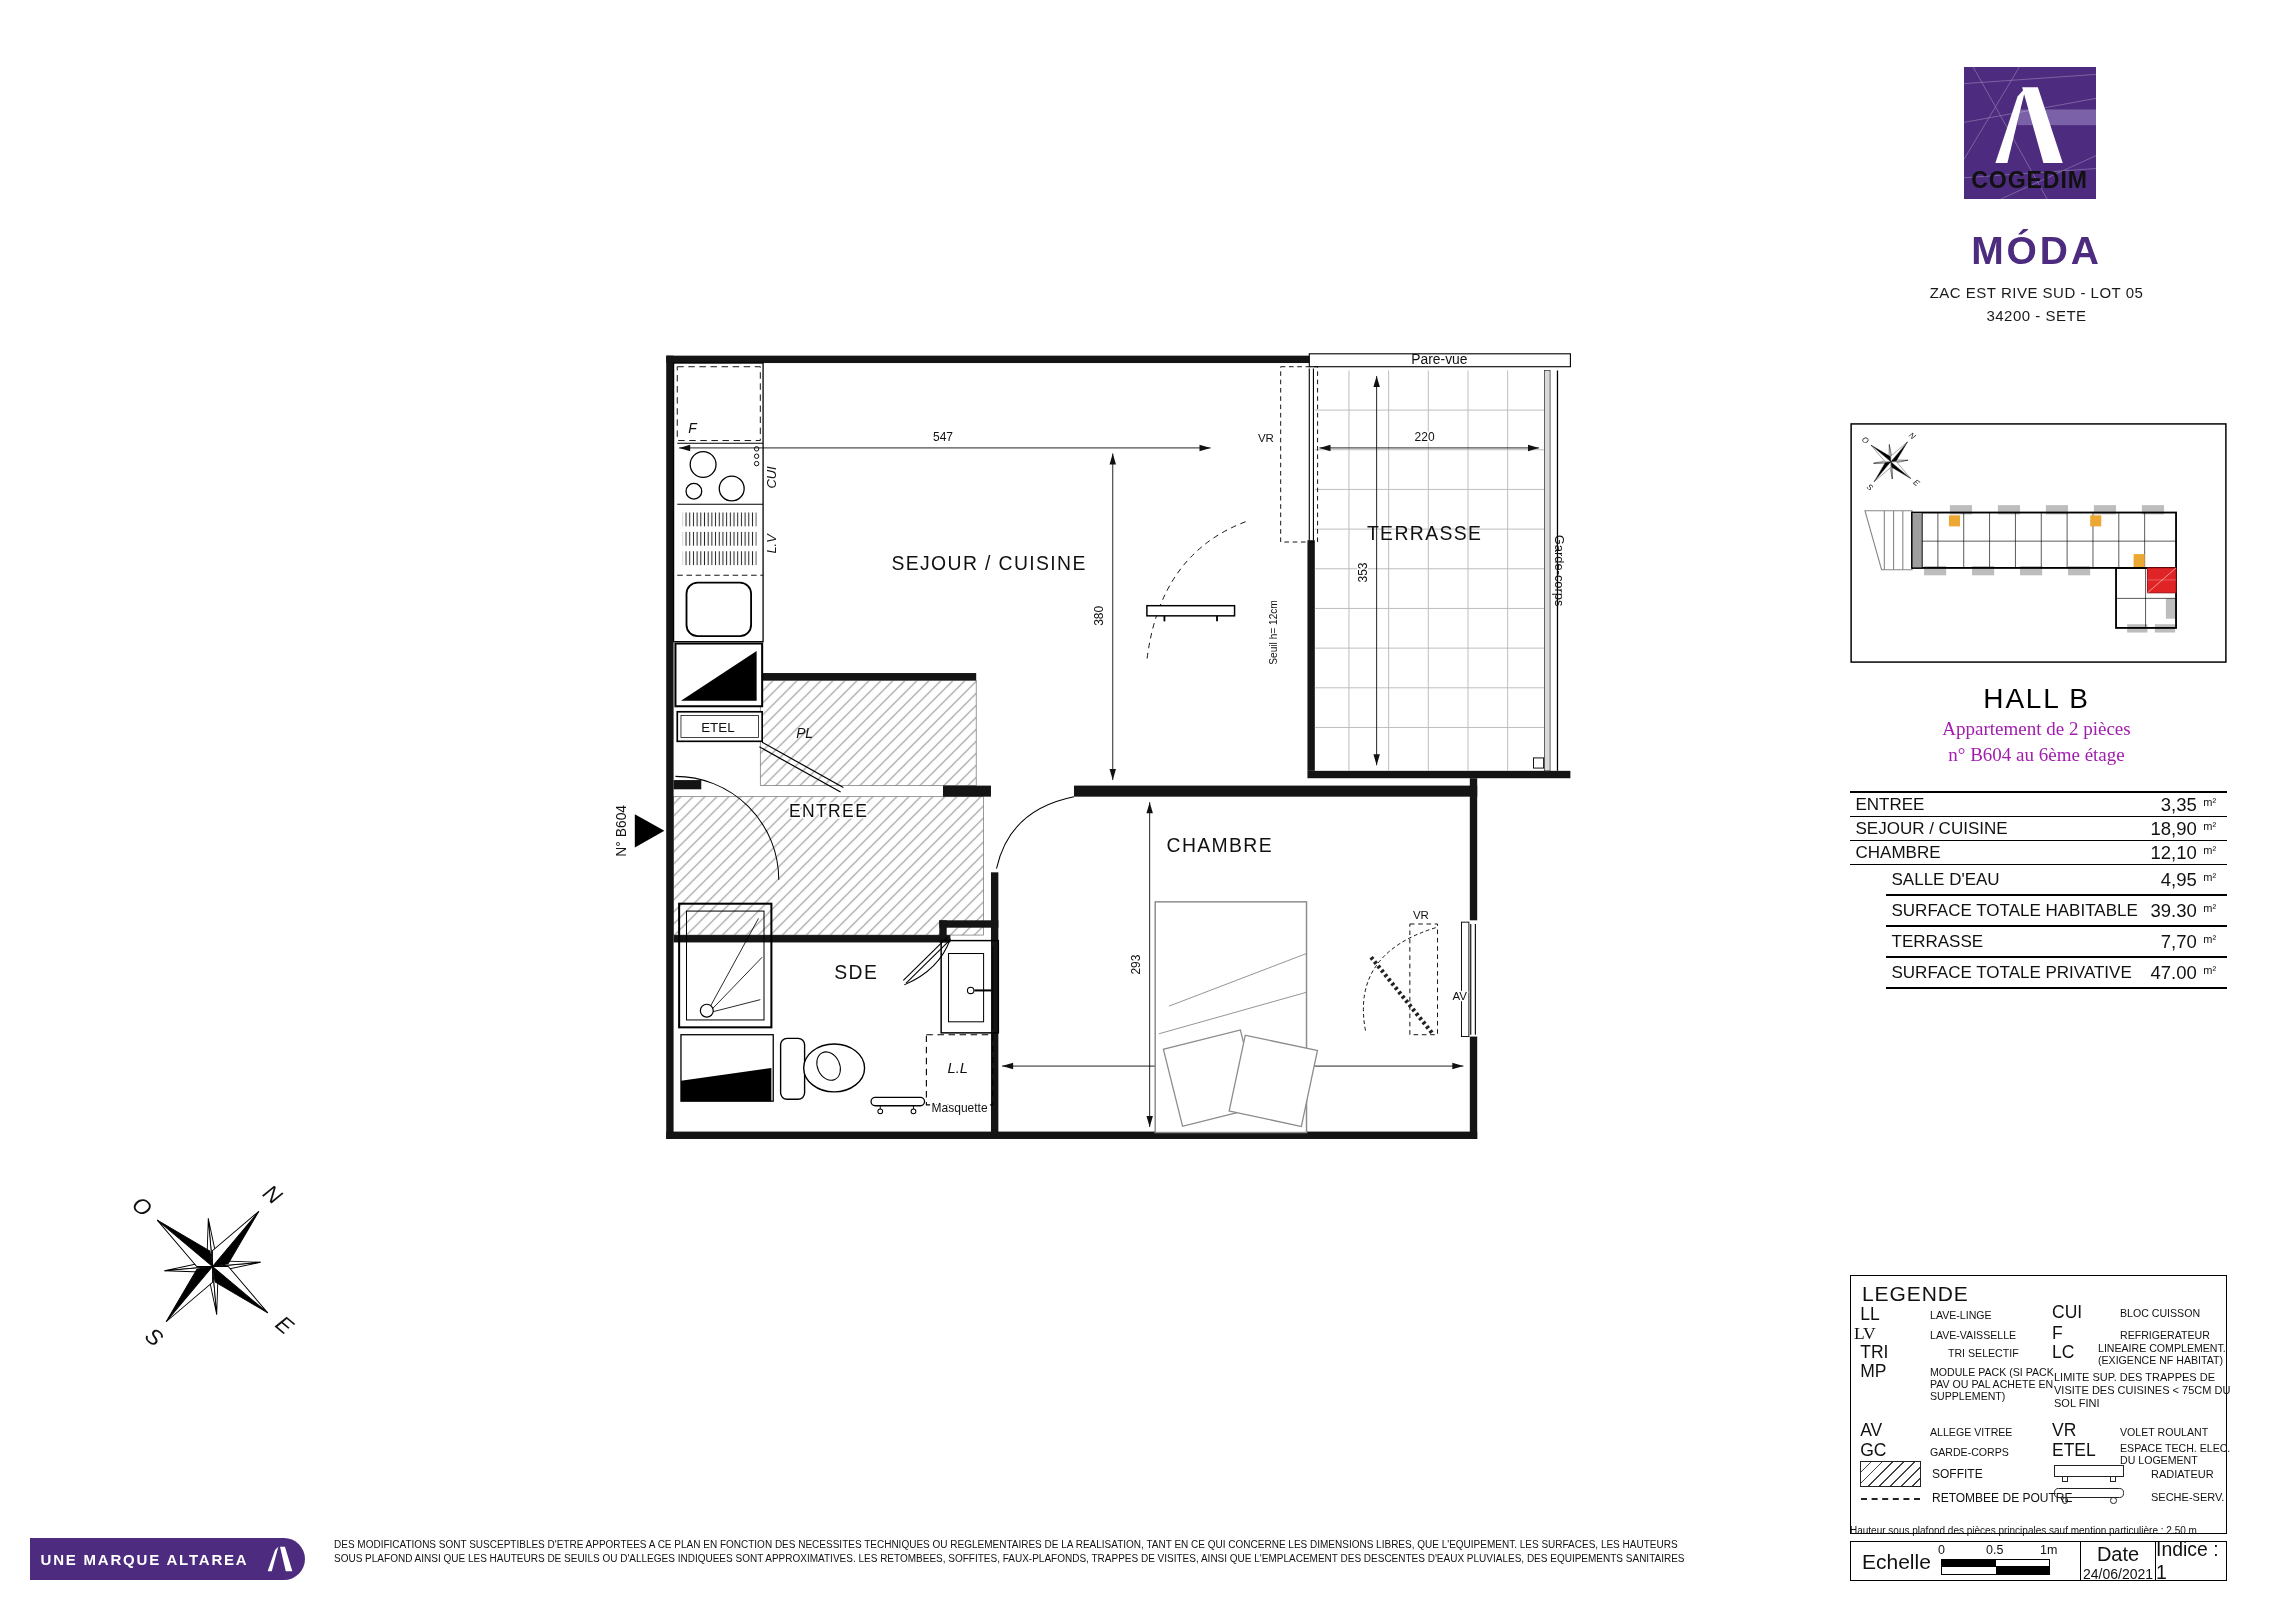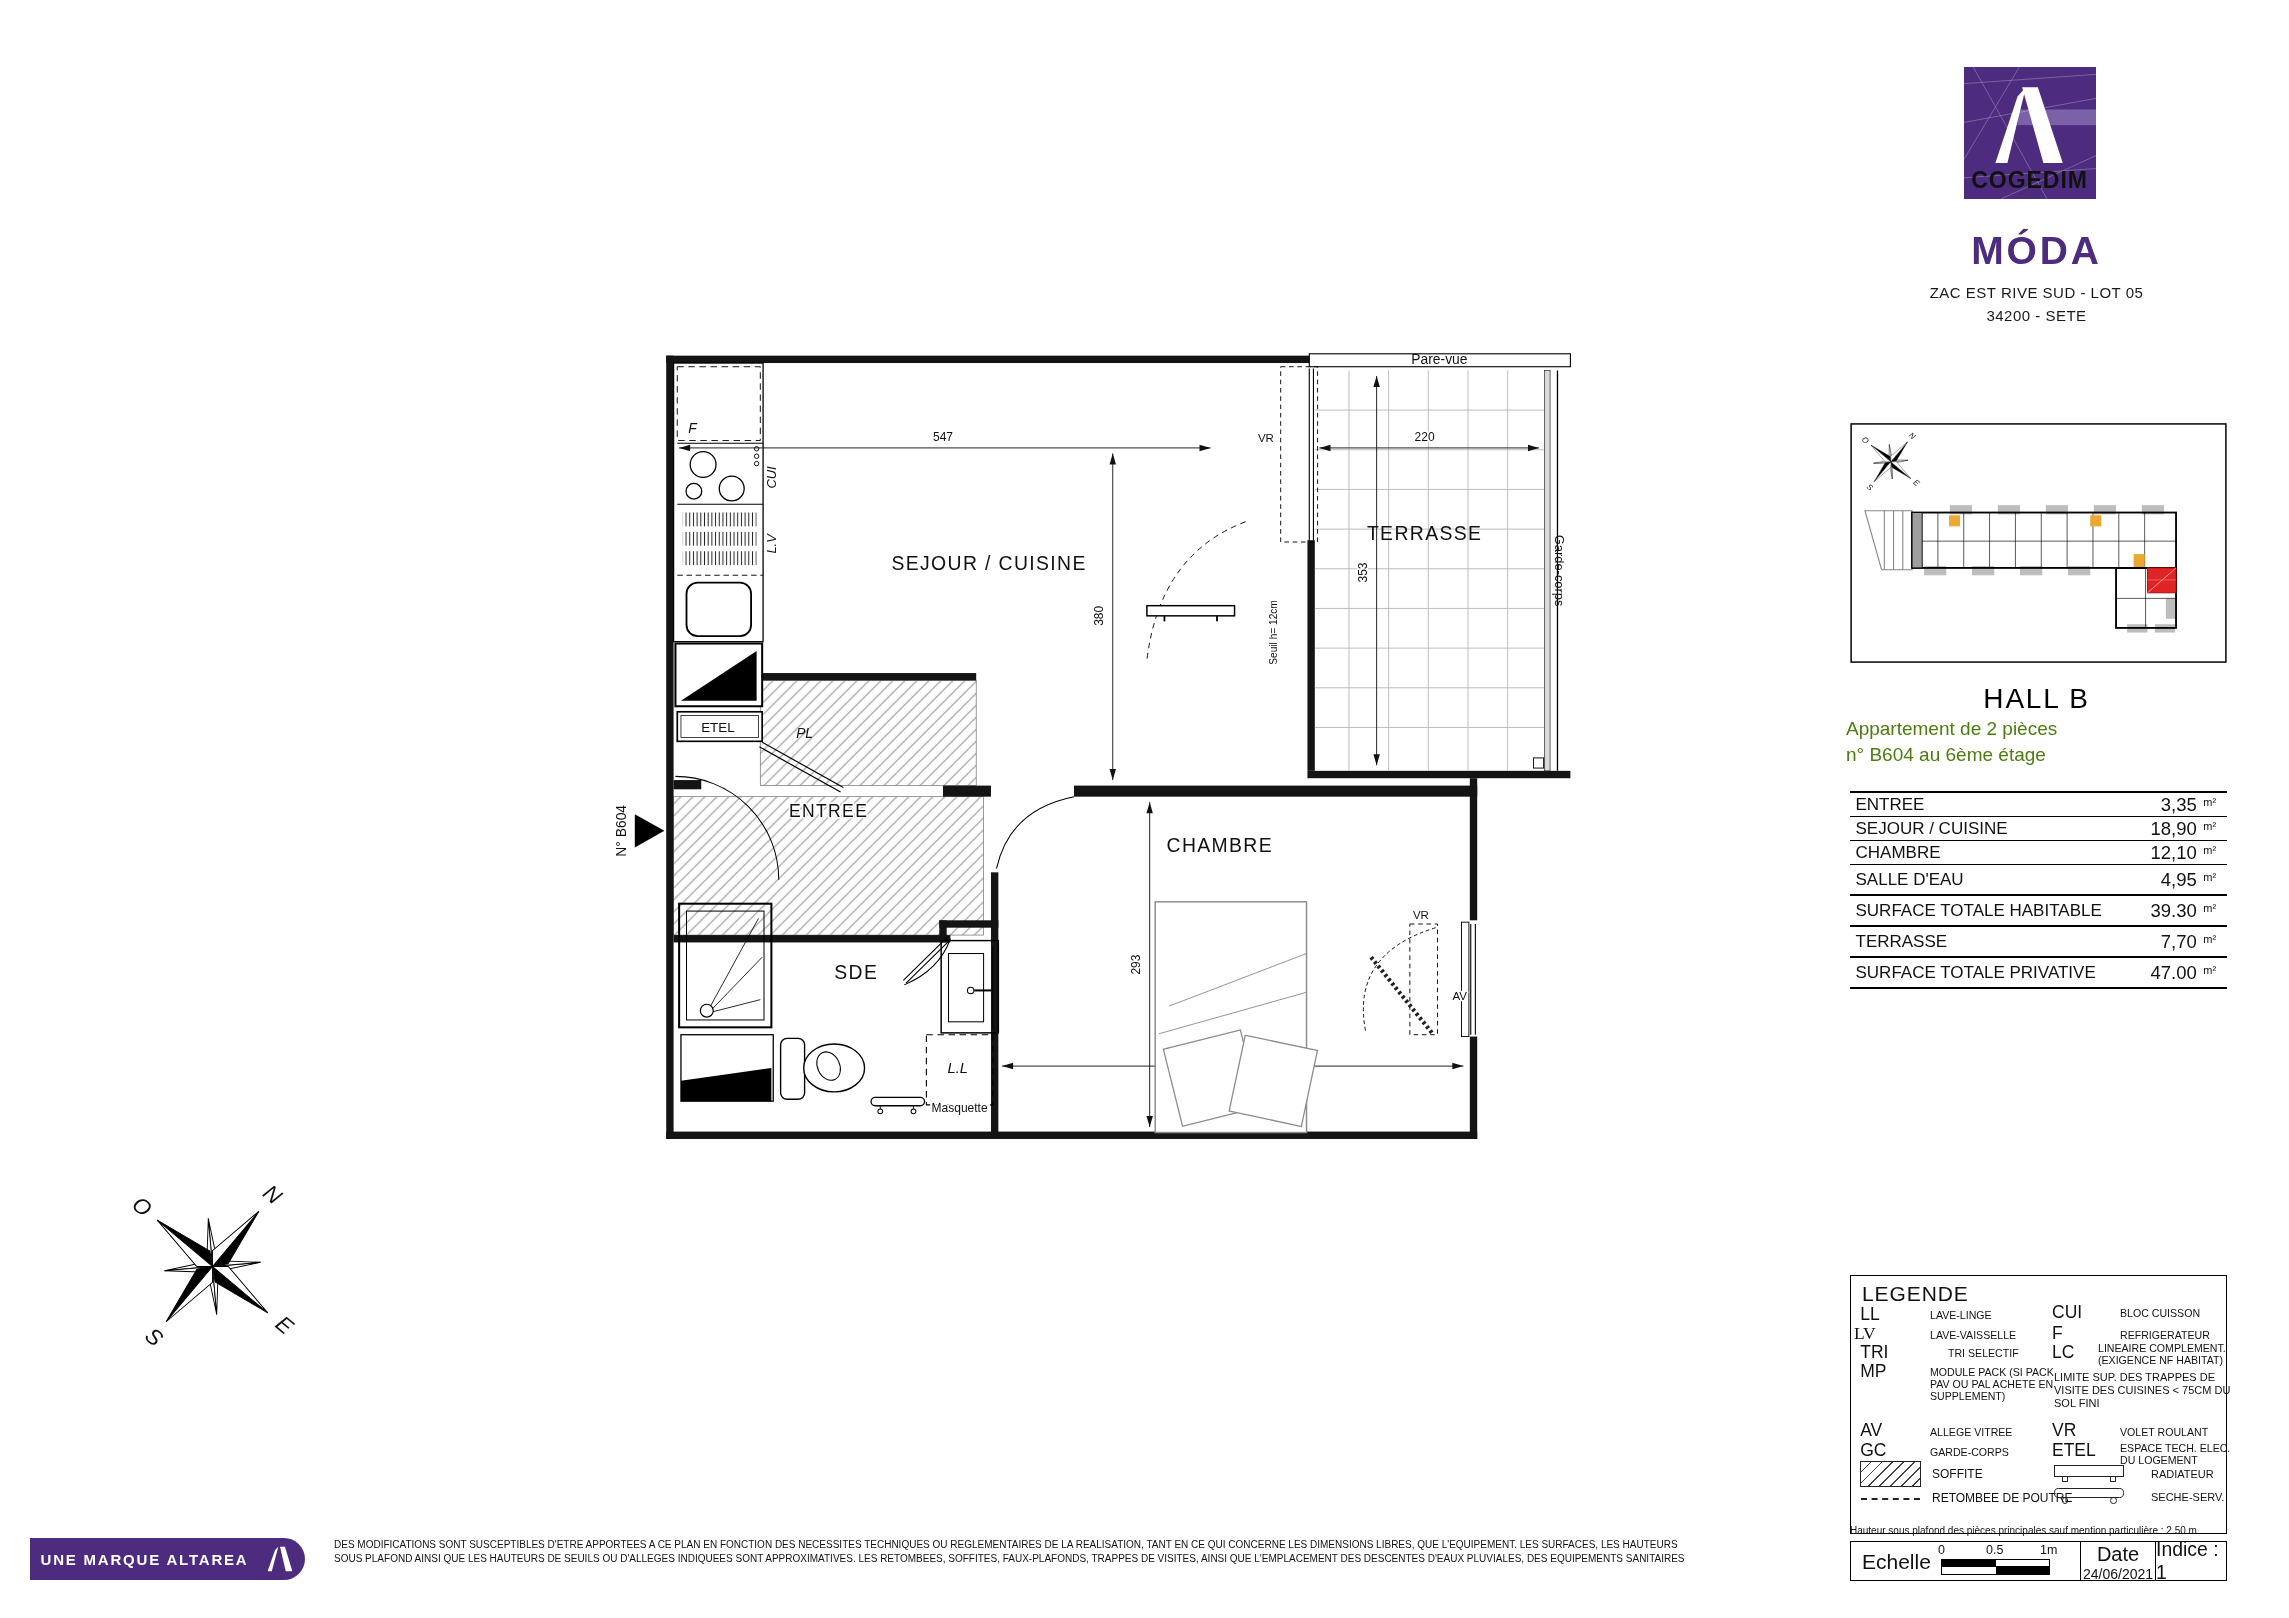--- a/index.html
+++ b/index.html
@@ -4,25 +4,25 @@
 <style>
   html,body{margin:0;padding:0;background:#fff;}
   body{width:2290px;height:1619px;position:relative;font-family:"Liberation Sans",sans-serif;color:#111;overflow:hidden;}
   .abs{position:absolute;}
   
   .logo-wrap{left:1964px;top:67px;width:132px;height:132px;}
   .brand-title{left:1846px;top:229px;width:381px;text-align:center;font-size:39px;font-weight:bold;letter-spacing:2.8px;color:#4d2b7f;}
   .brand-addr{left:1846px;top:281px;width:381px;text-align:center;font-size:15px;letter-spacing:0.5px;line-height:1.55;color:#1a1a1a;}
   .locator{left:1850px;top:423px;width:377px;height:240px;}
   .hall-title{left:1846px;top:683px;width:381px;text-align:center;font-size:28px;letter-spacing:1.8px;color:#000;}
-  .hall-sub{left:1846px;top:716px;width:381px;text-align:left;font-size:19px;line-height:1.35;color:#4d7c0f;}
+  .hall-sub{left:1846px;top:716px;width:381px;text-align:center;font-size:19px;line-height:1.35;color:#a21caf;font-family:Liberation Serif, serif;}
   
   .areas{left:1850px;top:791px;width:377px;border-top:2.8px solid #000;}
   .arow{display:flex;align-items:center;height:23px;border-bottom:1.4px solid #000;padding:0 3.7px 0 5.5px;}
-  .arow.thick{border-bottom:2.8px solid #000;height:29px;}
+  .arow.thick{border-bottom:2.8px solid #000;height:29px;margin-left:36px;}
   .arow .lab{flex:1;font-size:17px;white-space:nowrap;}
   .arow .val{font-size:18.5px;text-align:right;min-width:59px;}
   .arow .unit{font-size:11px;margin-left:6.5px;width:20px;margin-top:-5.5px;}
   
   .legend{left:1850px;top:1275px;width:377px;height:259px;border:1.4px solid #000;box-sizing:border-box;}
   .lg-title{position:absolute;left:11px;top:5.5px;font-size:21px;letter-spacing:0.9px;}
   .lg-abbr{position:absolute;font-size:17.5px;white-space:nowrap;}
   .lg-lab{position:absolute;font-size:10.6px;line-height:12px;white-space:nowrap;}
   .soffite-swatch{position:absolute;left:9.2px;top:185px;width:59px;height:24px;border:1.1px solid #222;
      background:repeating-linear-gradient(135deg,transparent 0 6.5px,#444 6.5px 7.7px);}

